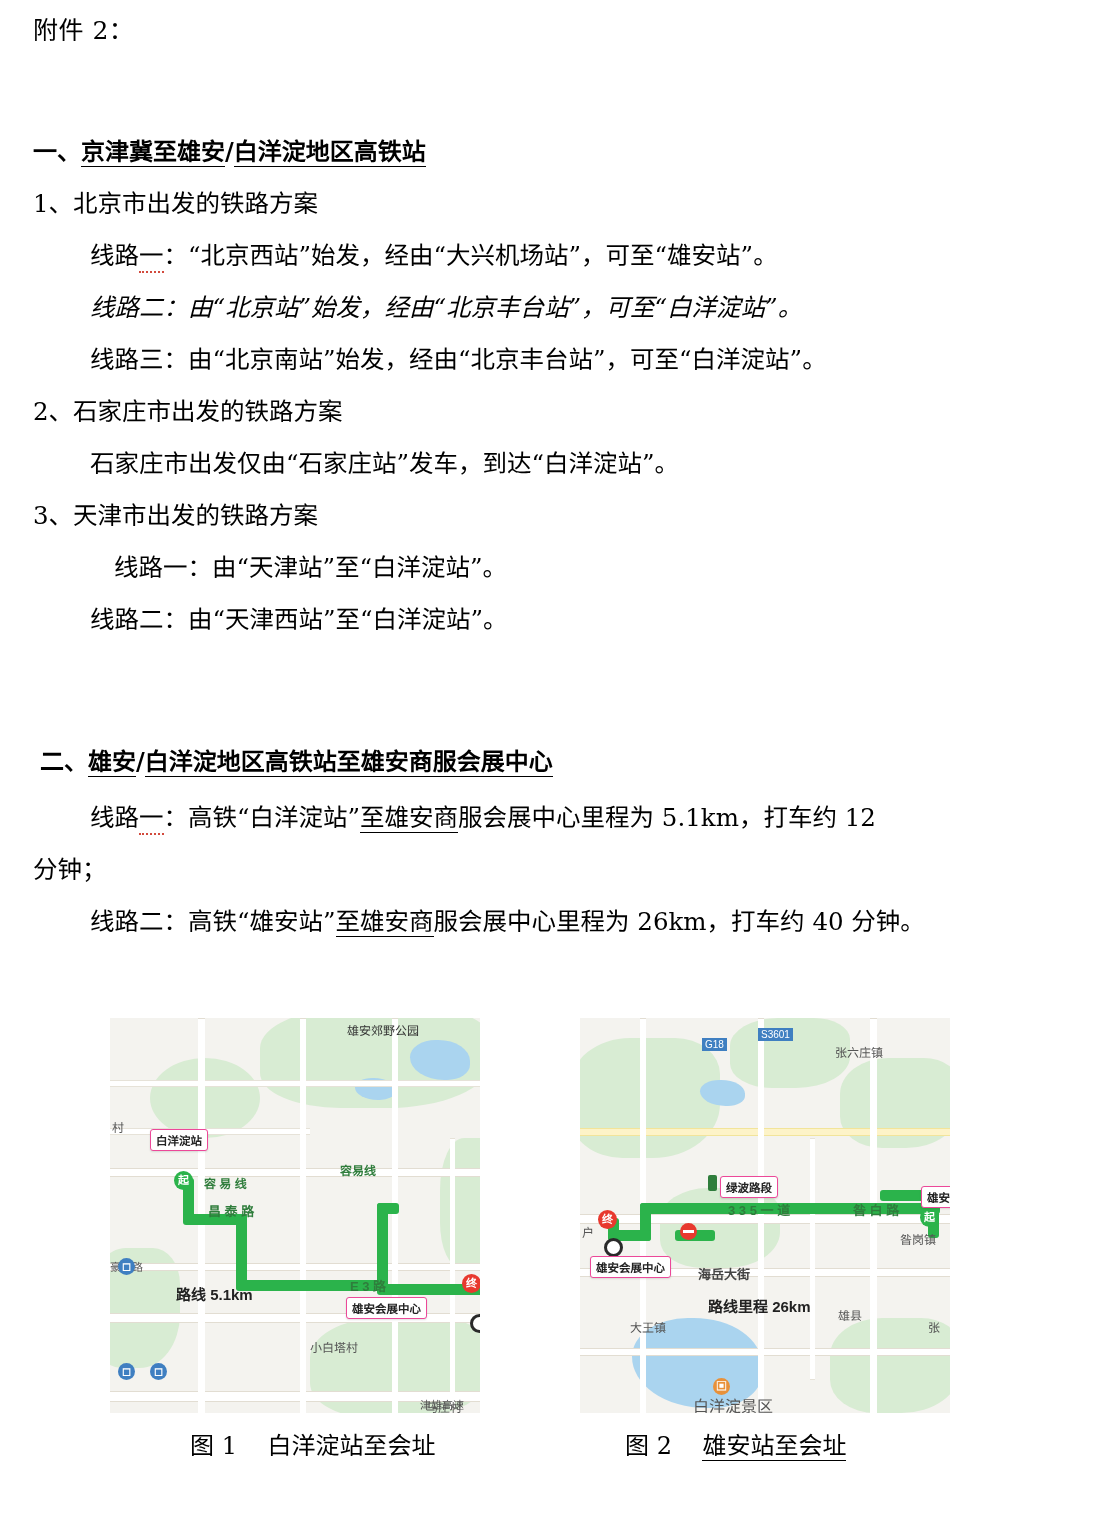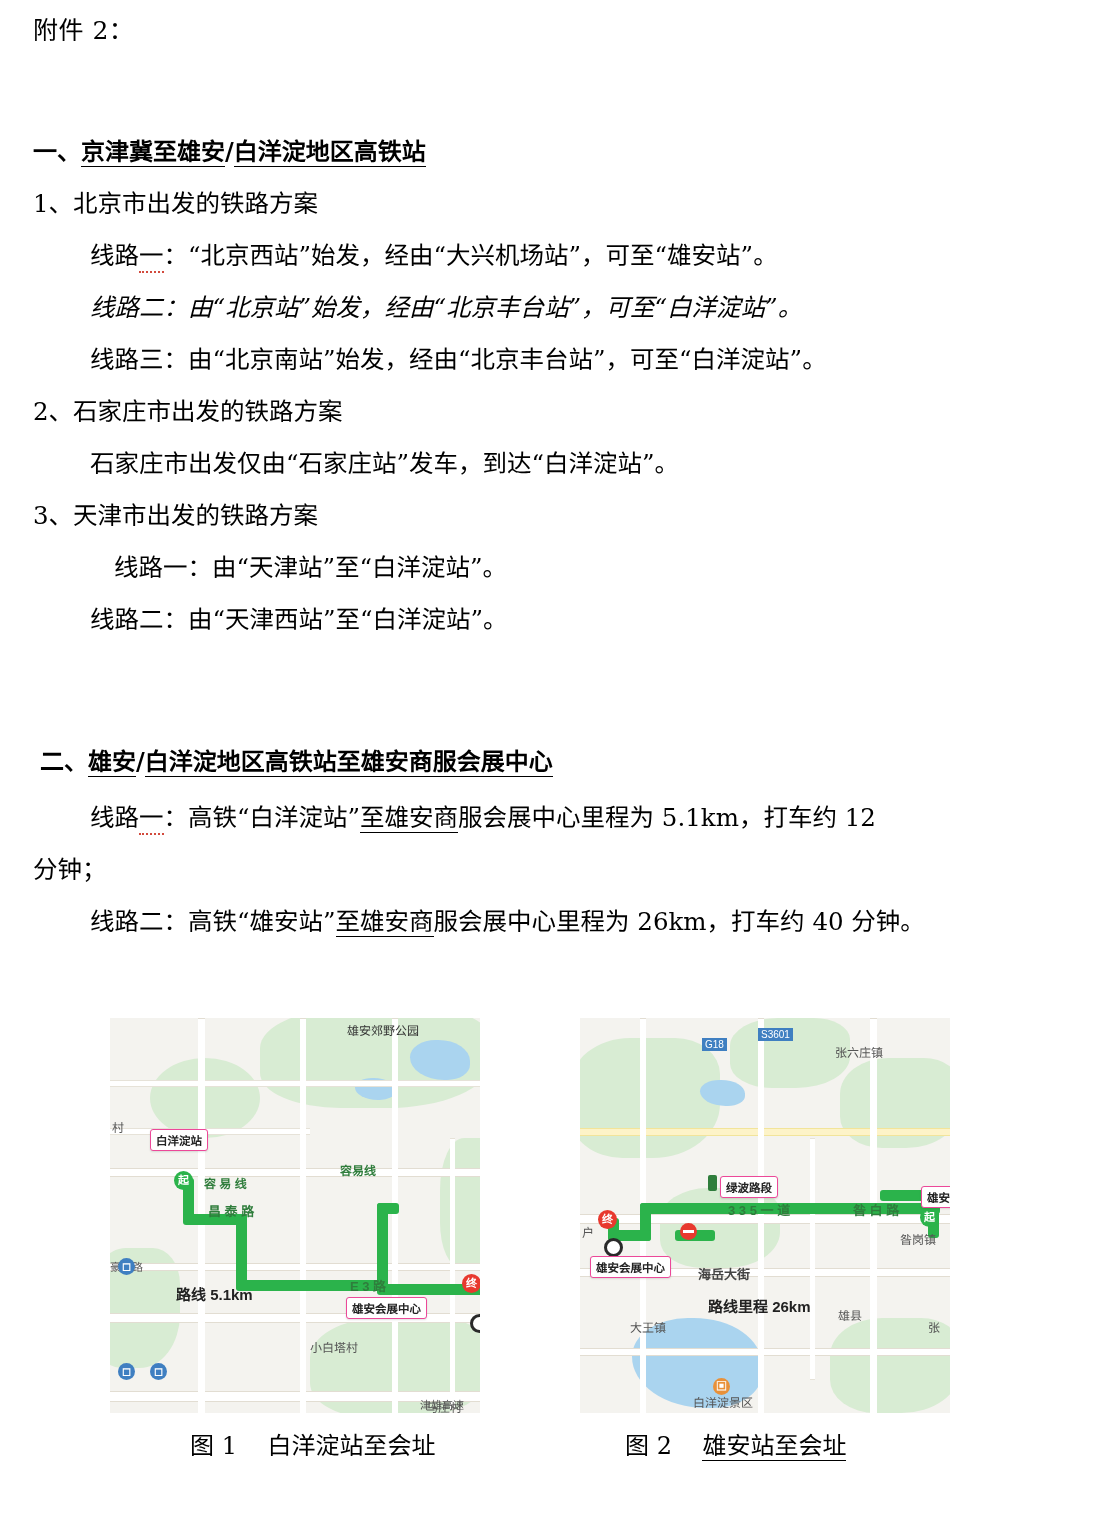--- a/index.html
+++ b/index.html
@@ -362,21 +362,21 @@
       <div class="maplabel greenroad" style="left:273px;top:182px;font-size:13px;">昝 白 路</div>
       <div class="maplabel" style="left:118px;top:246px;font-size:13px;font-weight:bold;color:#444;">海岳大街</div>
 
       <div class="noentry" style="left:100px;top:205px;"></div>
 
       <div class="dist" style="left:128px;top:277px;">路线里程 26km</div>
 
       <div class="maplabel" style="left:255px;top:25px;font-size:12px;">张六庄镇</div>
       <div class="maplabel" style="left:50px;top:300px;font-size:12px;">大王镇</div>
       <div class="maplabel" style="left:18px;top:394px;font-size:16px;">安新县</div>
-      <div class="maplabel" style="left:113px;top:375px;font-size:12px;">白洋淀景区</div>
+      <div class="maplabel" style="left:113px;top:375px;font-size:16px;">白洋淀景区</div>
       <div class="maplabel" style="left:258px;top:288px;font-size:12px;">雄县</div>
       <div class="maplabel" style="left:320px;top:212px;font-size:12px;">昝岗镇</div>
       <div class="maplabel" style="left:348px;top:300px;font-size:12px;">张</div>
       <div class="maplabel" style="left:2px;top:205px;font-size:12px;">户</div>
 
       <div class="shield" style="left:122px;top:20px;">G18</div>
       <div class="shield" style="left:178px;top:10px;">S3601</div>
       <div class="pin orange" style="left:133px;top:360px;">▣</div>
 
     </div>

